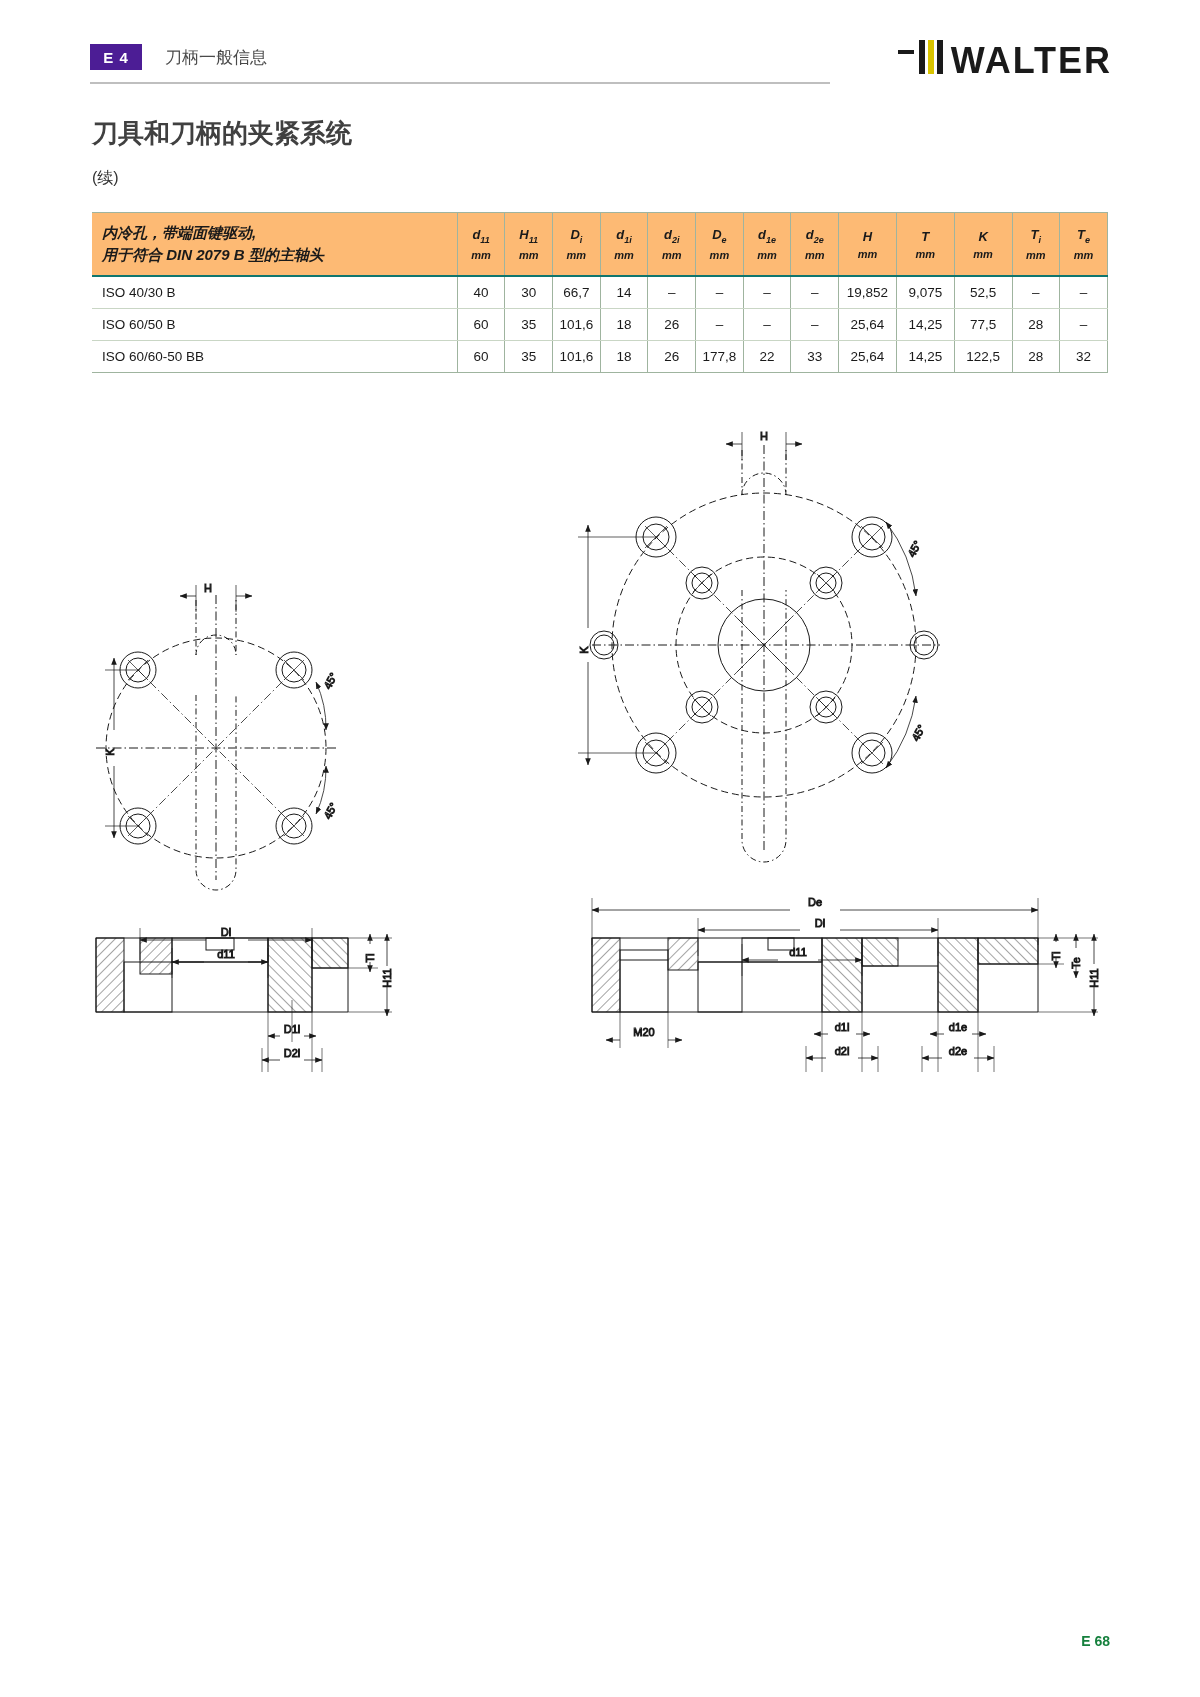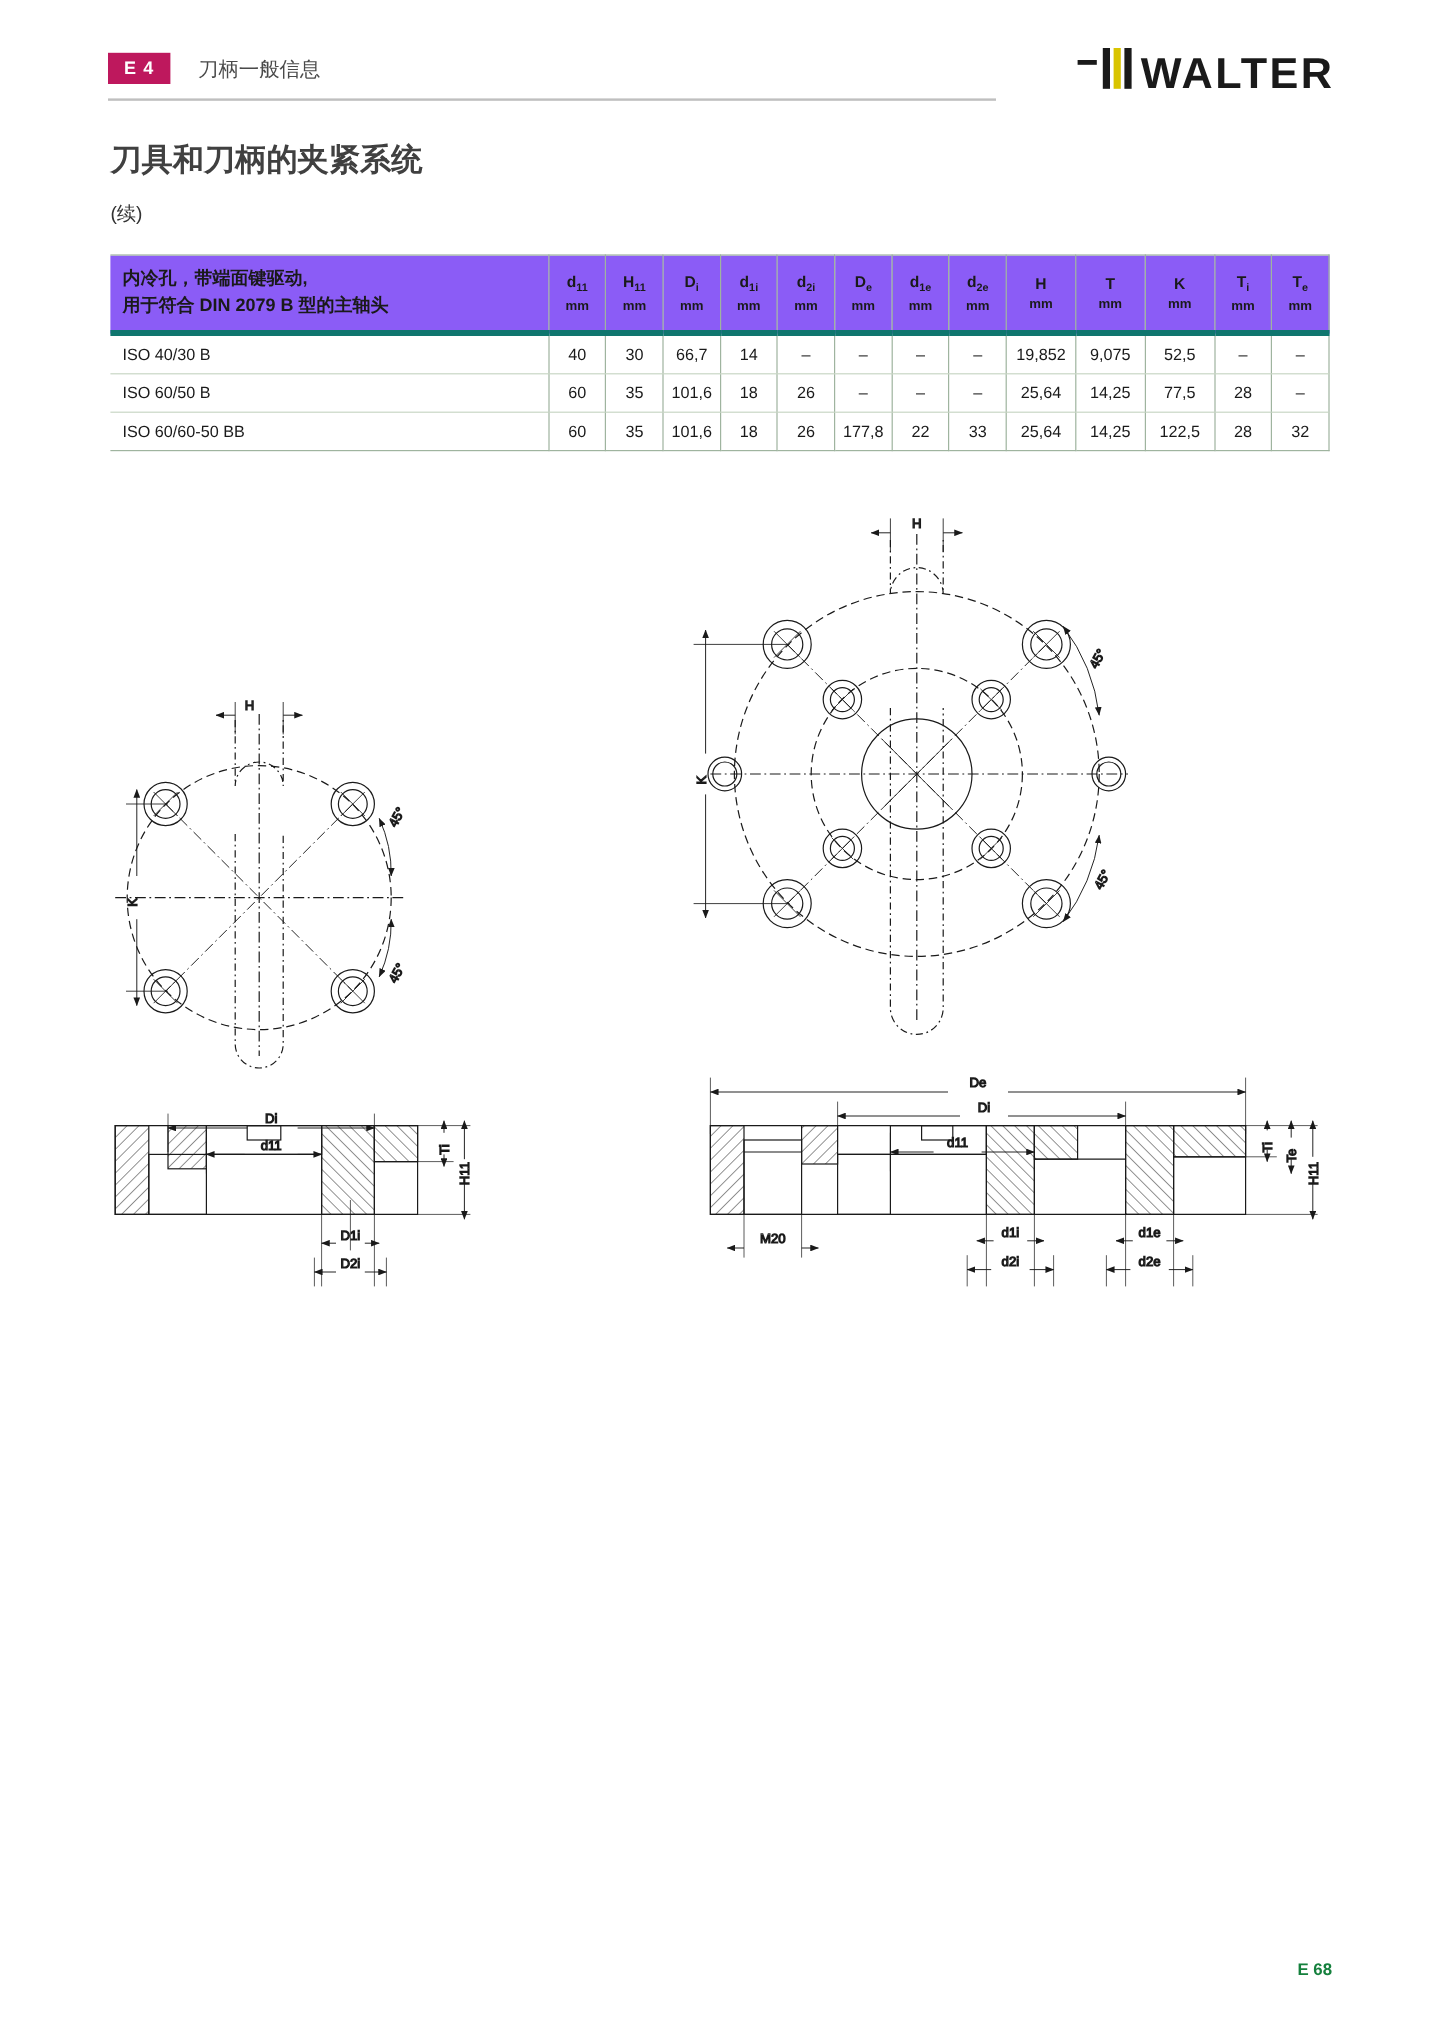--- a/index.html
+++ b/index.html
@@ -19,21 +19,21 @@
   
   .header {
     position: absolute;
     left: 0; top: 0;
     width: 1200px; height: 100px;
   }
   .hdr-tab {
     position: absolute;
     left: 90px; top: 44px;
     width: 52px; height: 26px;
-    background: #be185d;
+    background: #4c1d95;
     color: #ffffff;
     font-size: 15px;
     font-weight: bold;
     letter-spacing: 1px;
     display: flex;
     align-items: center;
     justify-content: center;
   }
   .hdr-title {
     position: absolute;
@@ -100,28 +100,29 @@
     width: 1016px;
     border-collapse: collapse;
     font-size: 13px;
   }
   .tbl th, .tbl td {
     border-left: 1px solid #9fb49f;
     border-right: 1px solid #9fb49f;
     padding: 0;
   }
   .tbl thead th {
-    background: #8b5cf6;
+    background: #fdba74;
     border-top: 1px solid #9fb49f;
-    border-bottom: 5px solid #0f766e;
+    border-bottom: 2px solid #0f766e;
     height: 62px;
     vertical-align: middle;
     font-weight: bold;
     font-size: 13px;
     text-align: center;
+    font-style: italic;
   }
   .tbl thead th.head-desc {
     text-align: left;
     padding-left: 10px;
     font-size: 15px;
     line-height: 1.45;
     border-left: none;
   }
   .tbl thead th .sub { display: block; font-size: 11px; font-weight: bold; margin-top: 4px;}
   .tbl tbody td {

